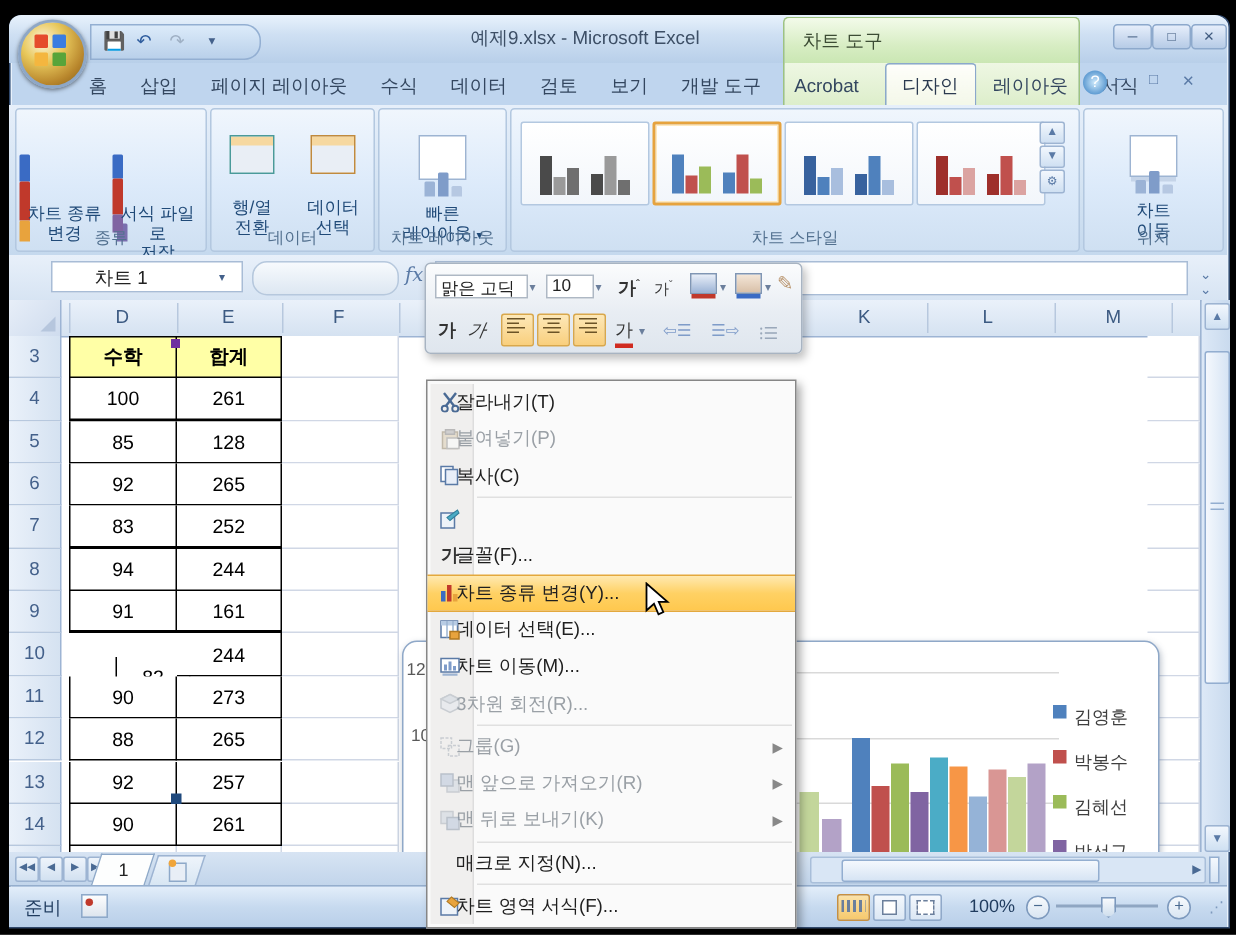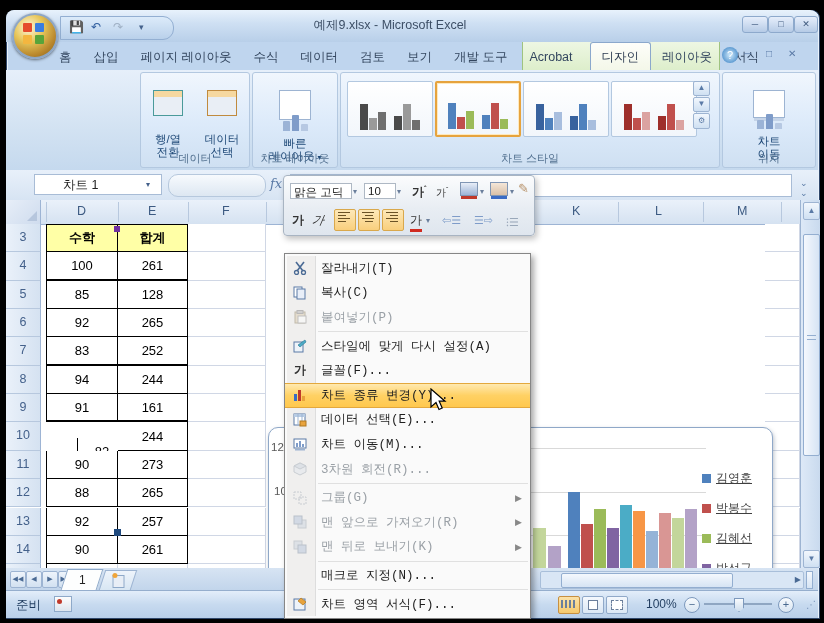--- a/index.html
+++ b/index.html
@@ -68,21 +68,21 @@
   .cell.first{border-left:1px solid #000;}
   .cell.hdrY{background:#ffffa6;font-weight:bold;border-top:1px solid #000;}
   .cell.thick{border-bottom:2px solid #000;}
   .cell.plain{border-right:1px solid #d0d7e5;border-bottom:1px solid #d0d7e5;}
   
   #chart{left:262px;top:227px;width:503px;height:340px;background:#fff;border:1px solid #8fa8c8;
     border-radius:10px;box-shadow:1px 2px 4px rgba(60,80,110,.35);z-index:20;}
   .gl{position:absolute;left:33px;width:404px;height:1px;background:#d9d9d9;}
   .bar{position:absolute;border-radius:0;}
   .ytick{position:absolute;color:#595959;font-size:11.5px;}
-  .leg{position:absolute;left:433px;display:flex;align-items:center;gap:5px;font-size:12px;color:#3f3f3f;text-decoration:underline;}
+  .leg{position:absolute;left:433px;display:flex;gap:5px;font-size:12px;color:#3f3f3f;}
   .leg b{width:9px;height:9px;display:block;}
   .rangehandle{position:absolute;z-index:15;}
   
   #vscroll{left:800px;top:200px;width:19px;height:368px;background:linear-gradient(90deg,#dde9f7,#c9daee);border-left:1px solid #9db4d2;}
   .varrow{position:absolute;left:2px;width:15px;height:16px;background:linear-gradient(#f2f7fd,#cfe0f2);
     border:1px solid #9db4d2;border-radius:2px;color:#5a7aa6;font-size:8px;text-align:center;line-height:15px;}
   #vthumb{position:absolute;left:2px;top:34px;width:15px;height:220px;background:linear-gradient(90deg,#f4f8fd,#d6e4f4);
     border:1px solid #93aed0;border-radius:2px;}
   
   #tabsrow{left:6px;top:568px;width:812px;height:22px;background:linear-gradient(#d7e4f3,#c2d5eb);}
@@ -109,36 +109,39 @@
   .mtg{position:absolute;font-size:12px;color:#333;}
   .alignb{position:absolute;top:33px;width:20px;height:20px;border:1px solid #d9a84c;border-radius:2px;
     background:linear-gradient(#fde8b8,#f9cf7d);}
   .alignb i{display:block;height:1px;background:#6b5326;margin:2px 3px 0;}
   
   #cmenu{left:284px;top:253px;width:247px;background:#fafafa;border:1px solid #868686;
     box-shadow:3px 3px 6px rgba(0,0,0,.35);z-index:60;padding:2px 0;box-sizing:border-box;}
   #cmenu::before{content:"";position:absolute;left:2px;top:2px;bottom:2px;width:28px;background:#f0efee;border-right:1px solid #ddd;}
   .mitem{position:relative;height:24.6px;display:flex;align-items:center;font-size:12.5px;color:#1f1f1f;}
   .mitem .mic{position:absolute;left:6px;width:18px;height:18px;display:flex;align-items:center;justify-content:center;}
-  .mitem .mlabel{margin-left:36px;font-family:Liberation Mono, monospace;}
+  .mitem .mlabel{margin-left:19px;}
   .mitem.disabled{color:#9aa0a6;}
   .mitem.disabled .mic{opacity:.45;}
   .mitem.hl{background:linear-gradient(#ffe9b0,#ffd164 50%,#ffc84e);border-top:1px solid #e3a83d;border-bottom:1px solid #e3a83d;
     height:22.6px;}
   .msep{height:1px;background:#e0e0e0;margin:1.5px 2px 1.5px 33px;}
   .subarr{position:absolute;right:8px;color:#888;font-size:9px;}
   #cursor{z-index:80;}
 </style>
 </head>
 <body>
 
 <div id="screen">
   <div class="abs" id="win"></div>
 
   <div class="abs" id="titlebar"></div>
+  <div class="abs" id="ctx-head">
+    <span>차트 도구</span>
+  </div>
   <div class="abs" id="title-text">예제9.xlsx - Microsoft Excel</div>
   <div class="abs" id="officebtn">
     <i class="offsq" style="left:9px;top:8px;background:#e54b2c"></i>
     <i class="offsq" style="left:21px;top:8px;background:#3a7de0"></i>
     <i class="offsq" style="left:9px;top:20px;background:#f4b63f"></i>
     <i class="offsq" style="left:21px;top:20px;background:#58a43a"></i>
   </div>
   <div class="abs" id="qat">
     <span class="qicon" style="left:8px;color:#2b4d86">💾</span>
     <span class="qicon" style="left:30px;color:#2f5d9e">↶</span>
@@ -150,20 +153,35 @@
   <div class="abs winbtn" style="left:794px;top:16px;width:22px">✕</div>
 
   <div class="abs" id="ctxtab-bg"></div>
   <div class="abs" id="tabrow-inner" style="left:48px;top:42px;height:28px;white-space:nowrap"><span class="tab">홈</span><span class="tab">삽입</span><span class="tab">페이지 레이아웃</span><span class="tab">수식</span><span class="tab">데이터</span><span class="tab">검토</span><span class="tab">보기</span><span class="tab">개발 도구</span><span class="tab">Acrobat</span><span style="display: inline-block; margin-left: 6px;"><span class="tab active">디자인</span><span class="tab">레이아웃</span><span class="tab">서식</span></span></div>
   <div class="abs" style="left:722px;top:47px;width:16px;height:16px;border-radius:50%;background:radial-gradient(#cfeafc,#2f7ac0);color:#fff;text-align:center;line-height:16px;font-size:11px">?</div>
   <div class="abs" style="left:744px;top:48px;color:#5a7aa6;font-size:10px">─</div>
   <div class="abs" style="left:766px;top:48px;color:#5a7aa6;font-size:10px">□</div>
   <div class="abs" style="left:788px;top:48px;color:#5a7aa6;font-size:10px">✕</div>
 
   <div class="abs" id="ribbon">
+    <div class="rgroup" style="left:4px;width:126px">
+      <div class="rbtn" style="left:2px;width:60px">
+        <span class="ric bars">
+          <i style="height:18px;background:#3a6bc4"></i><i style="height:26px;background:#c0392b"></i><i style="height:14px;background:#e8a33d"></i></span>
+        <span>차트 종류
+변경</span>
+      </div>
+      <div class="rbtn" style="left:64px;width:60px">
+        <span class="ric bars">
+          <i style="height:16px;background:#3a6bc4"></i><i style="height:24px;background:#c0392b"></i><i style="height:12px;background:#8064A2;box-shadow:3px 6px 0 0 #7a6fae"></i></span>
+        <span>서식 파일로
+저장</span>
+      </div>
+      <div class="rglabel">종류</div>
+    </div>
     <div class="rgroup" style="left:134px;width:108px">
       <div class="rbtn" style="left:2px;width:50px">
         <span class="ric gridic" style="border-color:#4a9a9a"></span>
         <span>행/열
 전환</span>
       </div>
       <div class="rbtn" style="left:56px;width:50px">
         <span class="ric gridic"></span>
         <span>데이터
 선택</span>
@@ -484,48 +502,47 @@
         <span class="mic">
           <svg width="14" height="14">
             <line x1="3" y1="1" x2="10" y2="10" stroke="#4a6a94" stroke-width="1.6"></line>
             <line x1="11" y1="1" x2="4" y2="10" stroke="#4a6a94" stroke-width="1.6"></line>
             <circle cx="3.5" cy="11.5" r="2" fill="none" stroke="#4a6a94" stroke-width="1.3"></circle>
             <circle cx="10.5" cy="11.5" r="2" fill="none" stroke="#4a6a94" stroke-width="1.3"></circle>
           </svg>
         </span>
         <span class="mlabel">잘라내기(T)</span>
       </div>
-      <div class="mitem">
-        <span class="mic">
-          <svg width="14" height="14">
-            <rect x="1" y="1" width="8" height="10" fill="#fff" stroke="#5a7aa6"></rect>
-            <rect x="4" y="3" width="8" height="10" fill="#e8eef8" stroke="#5a7aa6"></rect>
-          </svg>
-        </span>
-        <span class="mlabel">복사(C)</span>
-      </div>
       <div class="mitem disabled">
         <span class="mic">
           <svg width="14" height="14">
             <rect x="2" y="2" width="10" height="11" fill="#d8c9a8" stroke="#8a7a5a"></rect>
             <rect x="4" y="0.5" width="6" height="3" fill="#aaa" stroke="#777"></rect>
             <rect x="5" y="6" width="8" height="7" fill="#fff" stroke="#888"></rect>
           </svg>
         </span>
         <span class="mlabel">붙여넣기(P)</span>
       </div>
+      <div class="mitem">
+        <span class="mic">
+          <svg width="14" height="14">
+            <rect x="1" y="1" width="8" height="10" fill="#fff" stroke="#5a7aa6"></rect>
+            <rect x="4" y="3" width="8" height="10" fill="#e8eef8" stroke="#5a7aa6"></rect>
+          </svg>
+        </span>
+        <span class="mlabel">복사(C)</span>
+      </div>
       <div class="msep"></div>
       <div class="mitem">
         <span class="mic">
           <svg width="14" height="14">
             <rect x="1" y="3" width="9" height="10" fill="#eef3f9" stroke="#5a7aa6"></rect>
             <path d="M5 6 L12 1 L13 3 L7 8 Z" fill="#4bacc6" stroke="#33809c" stroke-width=".7"></path>
           </svg>
         </span>
-        <span class="mlabel">스타일에 맞게 다시 설정(A)</span>
       </div>
       <div class="mitem">
         <span class="mic">
           <span style="font-size:12px;color:#333;font-weight:bold">가</span>
         </span>
         <span class="mlabel">글꼴(F)...</span>
       </div>
       <div class="mitem hl">
         <span class="mic">
           <svg width="14" height="14">

